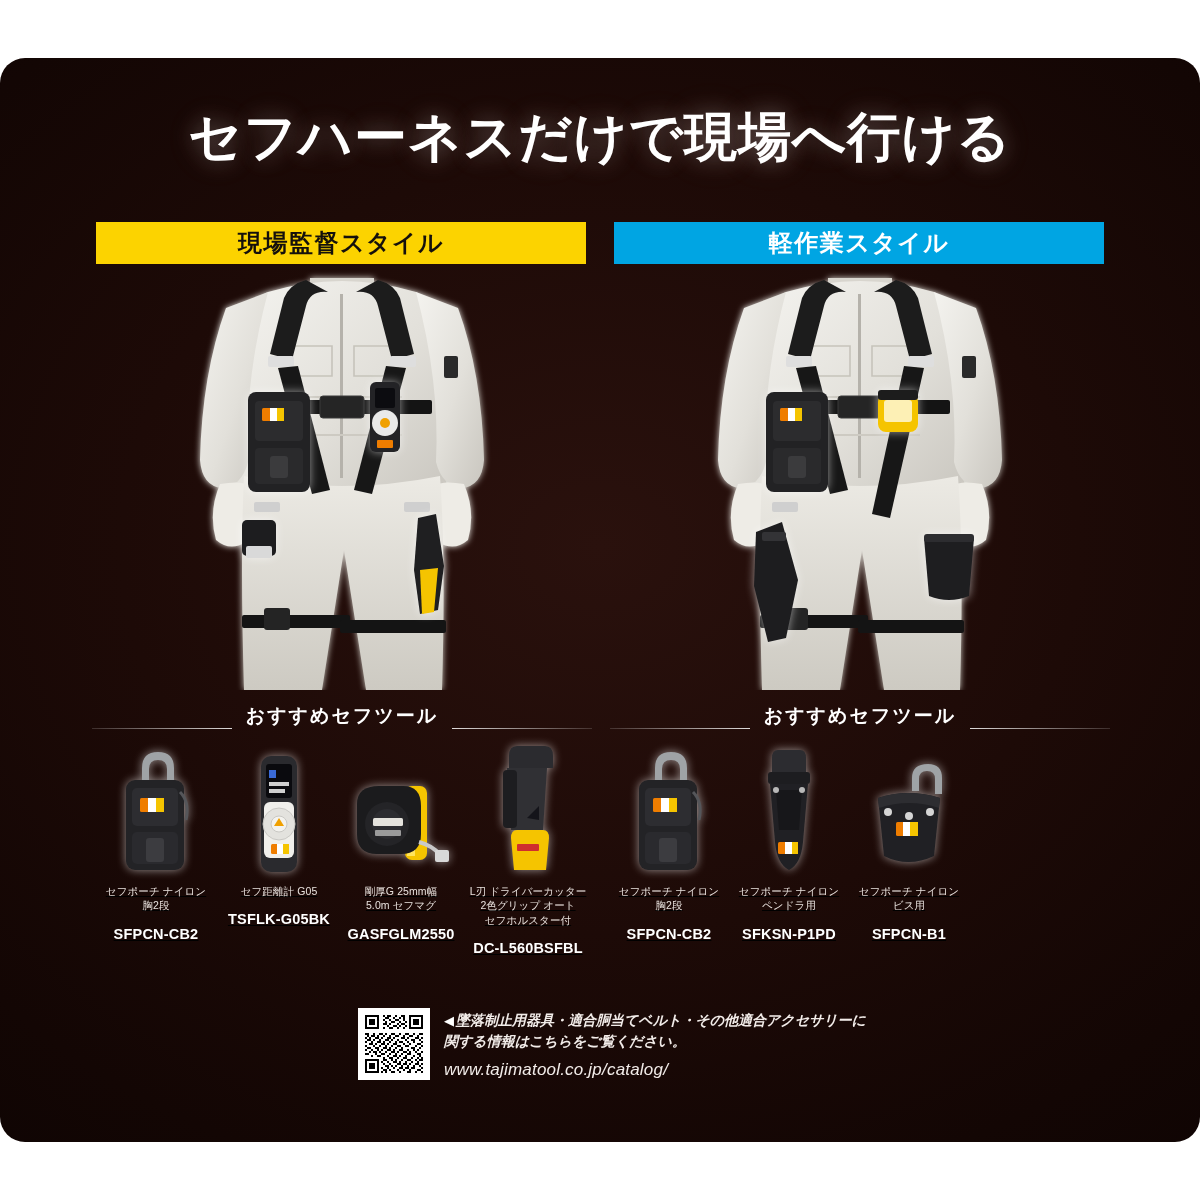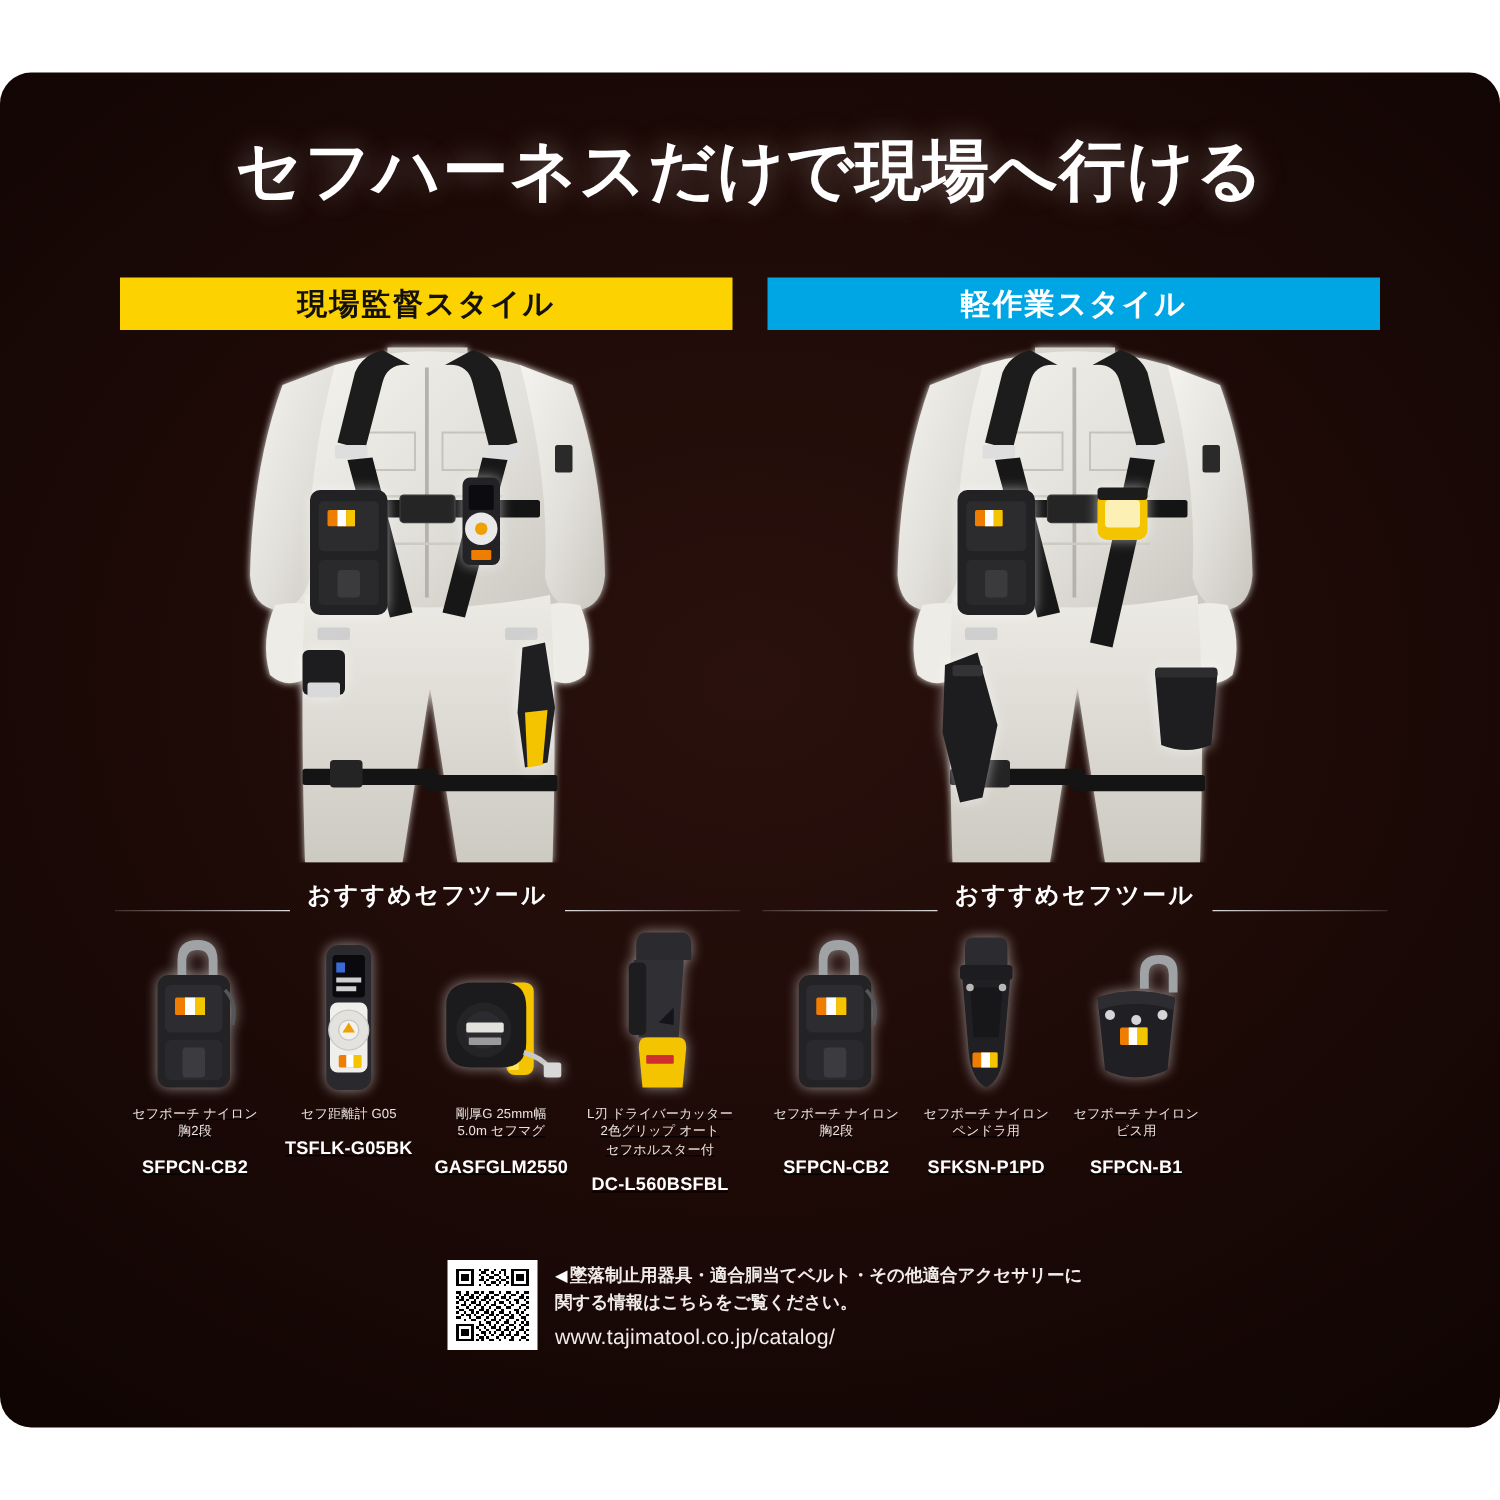--- a/index.html
+++ b/index.html
@@ -63,21 +63,21 @@
   .products.left  { left: 92px;  width: 500px; }
   .products.right { left: 610px; width: 500px; }
 
   .product { display:flex; flex-direction:column; align-items:flex-start;text-decoration:underline; }
   .prod-img { position: relative; width: 100%; height: 140px; display:flex; align-items:flex-end; justify-content:center; }
   .prod-cap { margin-top: 8px; text-align:center; width: 100%; }
   .cap-desc { color:#e9e2de; font-size: 10.5px; line-height: 1.38; letter-spacing: .1px; }
   .cap-code { color:#ffffff; font-size: 14.5px; font-weight: 700; margin-top: 13px; letter-spacing: .2px; white-space: nowrap; }
 
   
-  .footer { position: absolute; left: 358px; top: 950px; display: flex; align-items: flex-start; gap: 14px; }
+  .footer { position: absolute; left: 358px; top: 950px; display: flex; align-items: flex-start; gap: 14px; font-style: italic; }
   .qr { width: 72px; height: 72px; background:#ffffff; padding: 5px; flex: 0 0 auto; }
   .qr svg { display:block; }
   .foot-text { color:#f2ece9; padding-top: 2px; }
   .foot-arrow { display:inline-block; color:#ffffff; font-size: 13px; margin-right: 2px; }
   .foot-l1 { font-size: 14px; line-height: 1.5; font-weight: 600; }
   .foot-l2 { font-size: 14px; line-height: 1.5; font-weight: 600; }
   .foot-url { font-size: 17px; line-height: 1.6; margin-top: 4px; letter-spacing: .2px; }
 
   
   .glow { filter: drop-shadow(0 0 5px rgba(255,255,255,.55)); }

